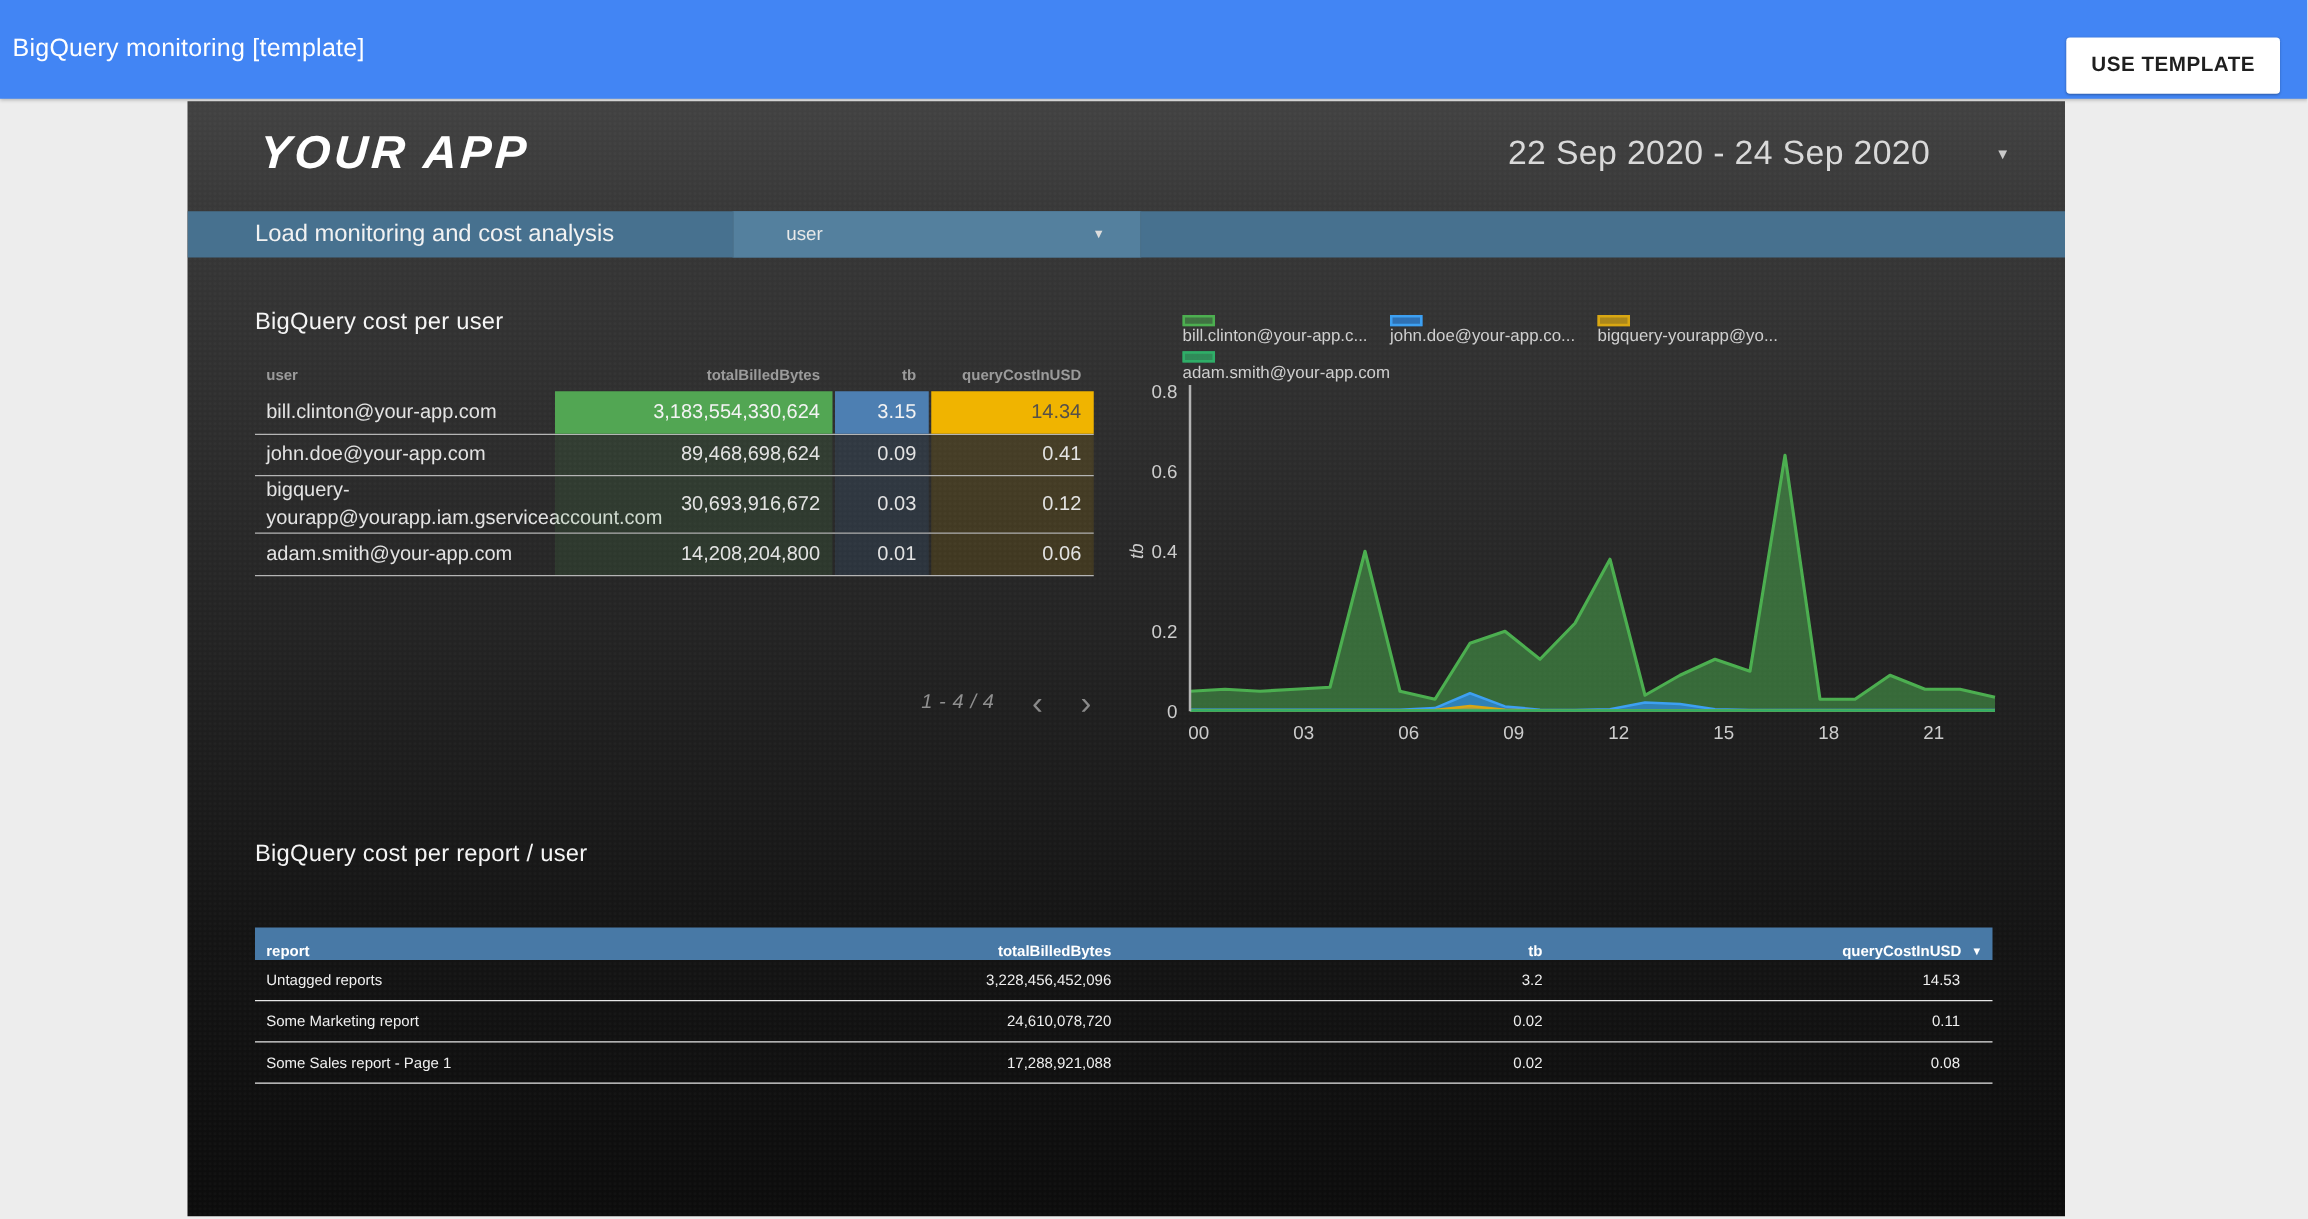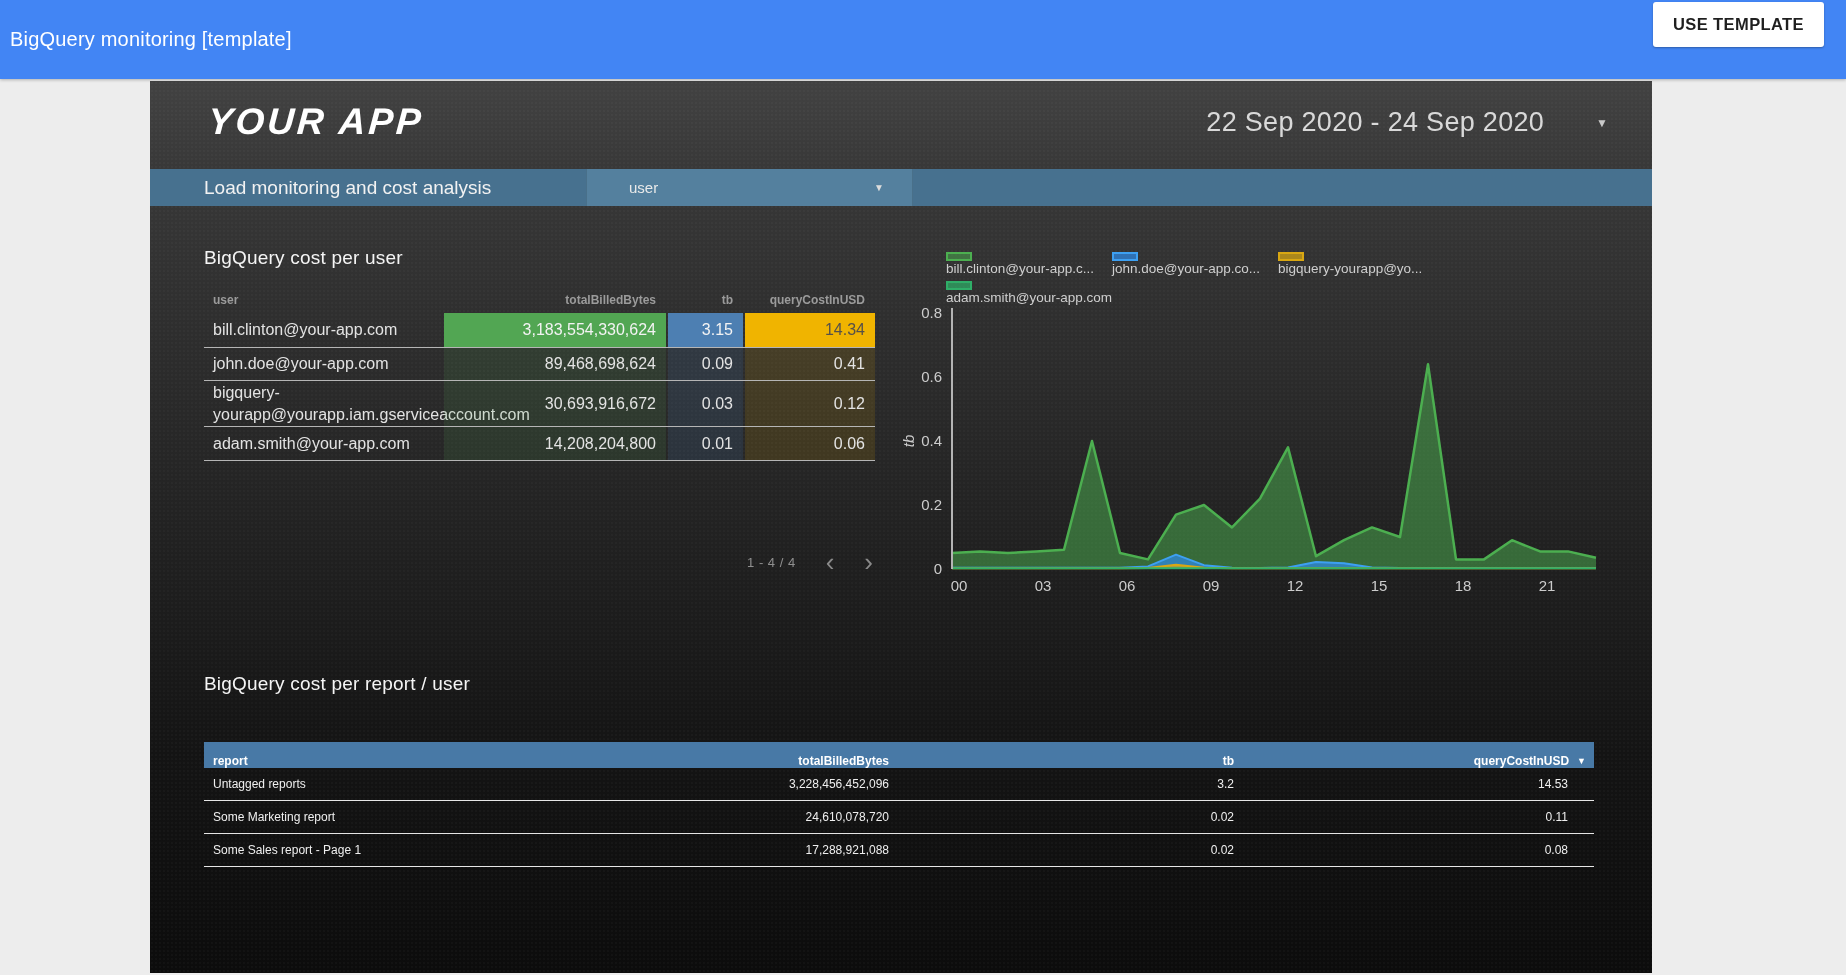--- a/index.html
+++ b/index.html
@@ -4,21 +4,21 @@
 <style>
   * { margin:0; padding:0; box-sizing:border-box; }
   html,body { background:#ededed; font-family:"Liberation Sans","DejaVu Sans",sans-serif; }
   .page { position:relative; width:1846px; height:975px; background:#ededed; overflow:hidden; }
 
   
   .topbar { position:absolute; left:0; top:0; width:1846px; height:79px; background:#4285f4;
             box-shadow:0 1px 3px rgba(0,0,0,.25); z-index:5; }
   .topbar-title { position:absolute; left:10px; top:0; height:75px; line-height:79px;
                   color:#ffffff; font-size:20px; font-weight:500; letter-spacing:.2px; }
-  .use-template { position:absolute; right:22px; top:2px; height:45px; padding:0 20px;
+  .use-template { position:absolute; right:22px; top:30px; height:45px; padding:0 20px;
                   background:#ffffff; color:#1f1f1f; border:none; border-radius:3px;
                   font-family:inherit; font-size:16.5px; font-weight:700; letter-spacing:.4px;
                   box-shadow:0 1px 2px rgba(0,0,0,.3); cursor:pointer; }
 
   
   .canvas { position:absolute; left:150px; top:81px; width:1502px; height:892px;
             background-image:
               radial-gradient(circle, rgba(255,255,255,.022) 1px, transparent 1.3px),
               linear-gradient(180deg,#424242 0%,#383838 10%,#2e2e2e 28%,#222222 50%,#141414 75%,#0c0c0c 100%);
             background-size:4px 4px, 100% 100%; overflow:hidden; }
@@ -61,21 +61,21 @@
   .r1 { height:34px; } .r2 { height:33px; } .r3 { height:46px; } .r4 { height:34px; }
   .cell-green-full { background:#52a653; color:#f3f3f3; }
   .cell-blue-full  { background:#4d7fb2; color:#f3f3f3; }
   .cell-amber-full { background:#f0b400; color:#555049; }
   .tint-green { background:rgba(82,166,86,.14); }
   .tint-blue  { background:rgba(77,127,178,.16); }
   .tint-amber { background:rgba(240,180,0,.13); }
 
   .pagination { position:absolute; left:54px; top:468px; width:669px; height:26px;
                 display:flex; justify-content:flex-end; align-items:center; color:#8f8f8f; }
-  .pg-text { font-size:13px; letter-spacing:.5px; }
+  .pg-text { font-size:16px; letter-spacing:.5px;font-style:italic; }
   .pg-arrow { font-size:26px; line-height:22px; color:#8a8a8a; cursor:pointer; margin-left:30px;
               font-weight:400; user-select:none; }
 
   
   .legend { position:absolute; left:796px; top:172px; width:680px; }
   .legend-row { display:flex; align-items:center; height:22px; margin-bottom:7px; }
   .legend-item { display:flex; align-items:flex-start; margin-right:18px; cursor:pointer;flex-direction:column; }
   .swatch { width:26px; height:9px; border:2px solid; margin-right:8px; }
   .legend-label { color:#cfcfcf; font-size:13.5px; white-space:nowrap; }
 

